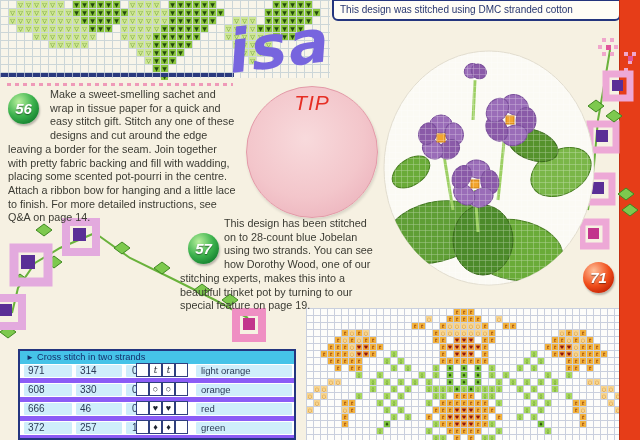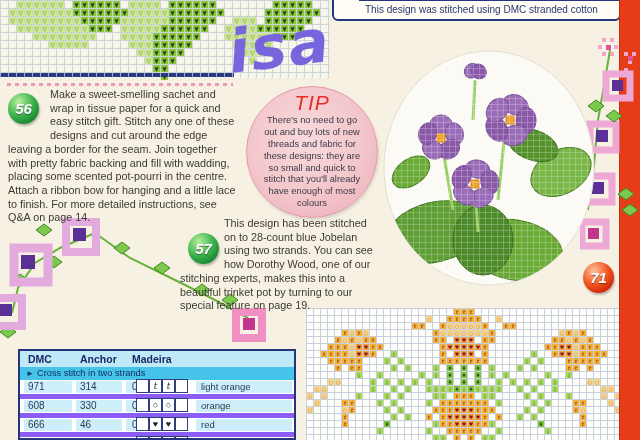--- a/index.html
+++ b/index.html
@@ -17,21 +17,21 @@
   .cs-cell{position:absolute;text-align:center;font-family:"DejaVu Sans",sans-serif;
            font-weight:bold;overflow:hidden;}
   .chart-edge{position:absolute;left:0;top:73px;width:234px;height:4px;background:#2b3a7e;
     background-image:repeating-linear-gradient(to right,rgba(255,255,255,.55) 0 1px,transparent 1px 8px);}
   .pink-dashes{position:absolute;left:7px;top:83px;width:226px;height:3px;
     background-image:repeating-linear-gradient(to right,#ef9ab8 0 4px,transparent 4px 8px);}
   
   .spec-box{position:absolute;left:332px;top:-2px;width:285px;background:#fffdf6;
     border:2px solid #24357e;border-radius:0 0 6px 6px;color:#27366f;}
   .spec-line1{text-align:center;font-size:10px;padding:3px 0 2px 0;}
-  .spec-line2{border-top:1.5px solid #24357e;font-size:10px;padding:3px 6px 4px 6px;text-align:left;margin-left:25px;}
+  .spec-line2{border-top:1.5px solid #24357e;font-size:10px;padding:3px 6px 4px 6px;text-align:left;}
   
   .isa{position:absolute;left:228px;top:16px;font-family:"DejaVu Sans",sans-serif;
        font-size:60px;font-weight:900;font-style:italic;color:#7765de;transform:rotate(-7deg);
        letter-spacing:2px;line-height:1;}
   
   .tip{position:absolute;left:246px;top:86px;width:130px;height:130px;border-radius:50%;
        background:radial-gradient(circle at 45% 40%,#f8dadc 0%,#f3c6cb 55%,#e9aab6 100%);
        border:1px solid #e39aa8;box-shadow:1px 2px 3px rgba(0,0,0,.12);text-align:center;z-index:5;}
   .tip-label{margin-top:4px;font-size:21px;font-weight:400;font-style:italic;color:#e62e24;
              letter-spacing:1px;}
@@ -288,21 +288,20 @@
   <div class="pink-dashes"></div>
 
   <div class="spec-box">
     <div class="spec-line2">This design was stitched using DMC stranded cotton</div>
   </div>
 
   <div class="isa">isa</div>
 
   <div class="tip">
     <div class="tip-label">TIP</div>
-    <div class="tip-body">There's no need to go out and buy lots of new threads and fabric for these designs: they are so small and quick to stitch that you'll already have enough of most colours</div>
   </div>
 
   <svg class="violets" viewBox="0 0 212 236" width="212" height="236">
     <defs>
       <clipPath id="vclip">
           <ellipse cx="106" cy="118" rx="105" ry="117"></ellipse>
         </clipPath>
       <pattern id="aida" width="6" height="6" patternUnits="userSpaceOnUse">
         <rect width="6" height="6" fill="none"></rect>
         <path d="M0 0H6M0 0V6" stroke="#ffffff" stroke-width="1" opacity="0.45"></path>
@@ -424,25 +423,20 @@
       <polygon points="46,188 54,194 46,200 38,194"></polygon>
       <polygon points="50,204 58,210 50,216 42,210"></polygon>
     </g>
   </svg>
 
   <div class="badge badge-green b56">56</div>
   <div class="badge badge-green b57">57</div>
   <div class="badge badge-red b58">71</div>
 
   <div class="key-table">
-    <div class="key-head">
-      <span class="kh0">DMC</span>
-      <span class="kh1">Anchor</span>
-      <span class="kh2">Madeira</span>
-    </div>
     <div class="key-band">
       <span class="arr">►</span><span>Cross stitch in two strands</span>
     </div>
     <div id="key-rows">
         <div class="key-row">
           <span class="kband kb-dmc"></span>
           <span class="kband kb-anc"></span>
           <span class="kband kb-mad"></span>
           <span class="kband kb-name"></span>
           <span class="kv kv-dmc">971</span>

